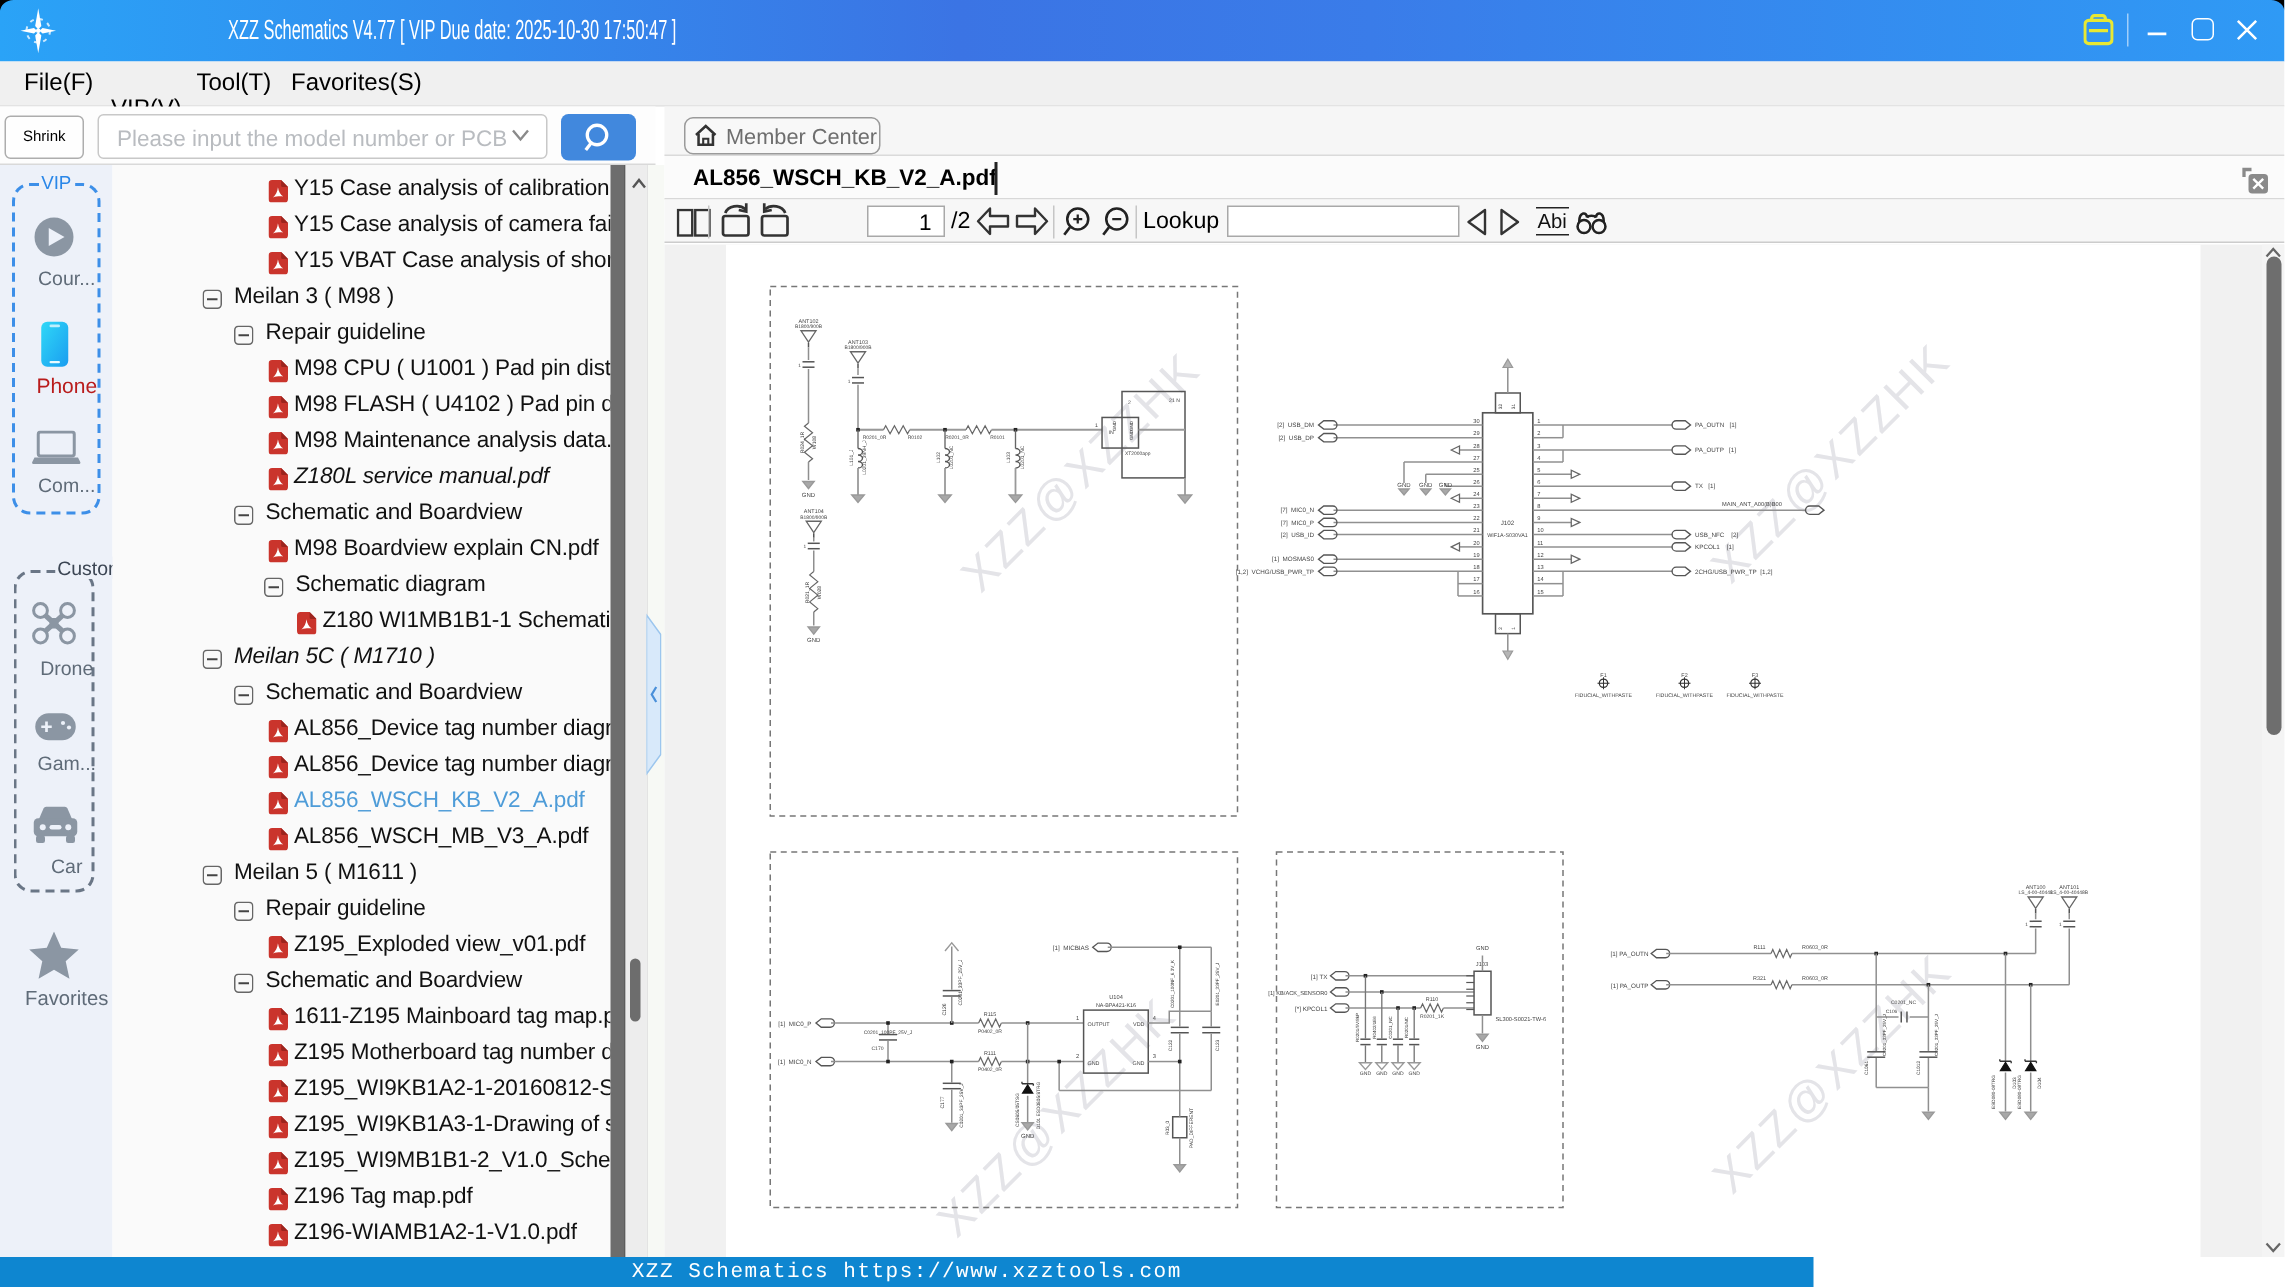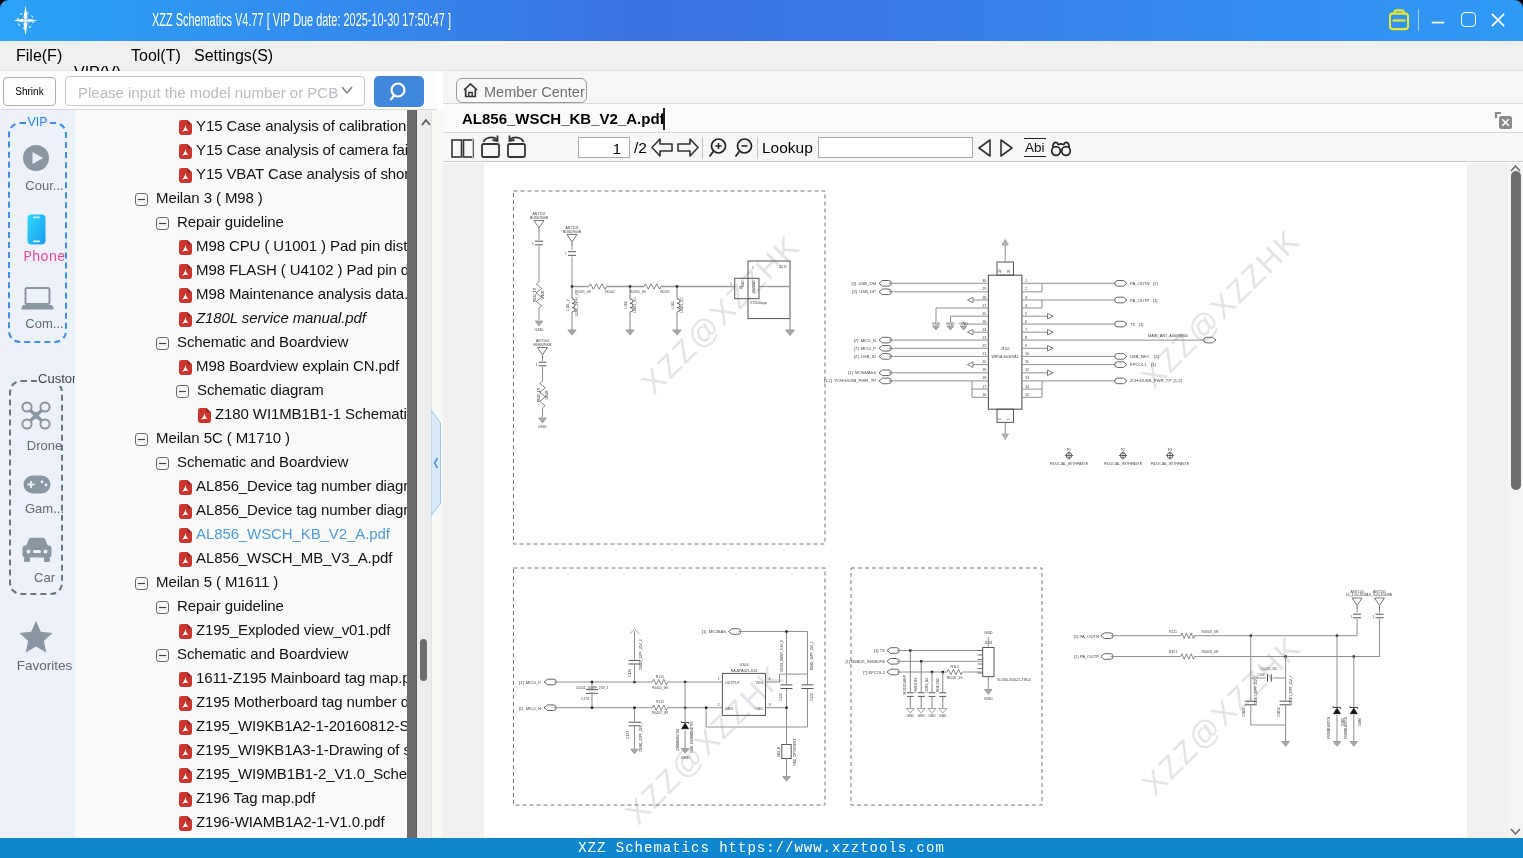--- a/index.html
+++ b/index.html
@@ -75,21 +75,21 @@
     </svg>
   <div class="abs" id="btnmax"></div>
   <svg class="abs" style="left:1490px;top:12px;width:16px;height:16px;" viewBox="0 0 17 17">
     <path d="M2 2 L15 15 M15 2 L2 15" stroke="#fff" stroke-width="1.8"></path>
   </svg>
 
   <div class="abs" id="menubar"></div>
   <div class="menuitem" style="left:16px;top:47px;">File(F)</div>
   <div class="menuitem" style="left:74px;top:31px;margin-top:33px;">VIP(V)</div>
   <div class="menuitem" style="left:131px;top:47px;">Tool(T)</div>
-  <div class="menuitem" style="left:194px;top:47px;">Settings(S)</div>
+  <div class="menuitem" style="left:194px;top:47px;">Favorites(S)</div>
 
   <div class="abs" id="lefttool"></div>
   <div class="abs" id="shrinkbtn">Shrink</div>
   <div class="abs" id="searchbox"></div>
   <div class="abs" id="searchph">Please input the model number or PCB</div>
   <svg class="abs" id="searchchev" viewBox="0 0 12 12">
       <path d="M1 3 L6 9 L11 3" fill="none" stroke="#8a8a8a" stroke-width="1.6"></path>
     </svg>
   <div class="abs" id="searchbtn"></div>
   <svg class="abs" style="left:386px;top:81px;width:26px;height:22px;" viewBox="0 0 26 22">
@@ -114,21 +114,21 @@
       <defs>
           <linearGradient id="phg" x1="0" y1="0" x2="1" y2="1">
         <stop offset="0" stop-color="#2fd8f7"></stop>
             <stop offset="1" stop-color="#1a9df0"></stop>
           </linearGradient>
         </defs>
       <rect x="0.5" y="0.5" width="18" height="30" rx="4" fill="url(#phg)"></rect>
       <rect x="6" y="2.4" width="7" height="1.8" rx="0.9" fill="#bdeffc"></rect>
       <rect x="6" y="26.6" width="7" height="1.6" rx="0.8" fill="#e8fbff"></rect>
     </svg>
-    <div class="sidetext" style="top:139px;color:#ec4899;font-size:14px;font-family:Liberation Mono, monospace;">Phone</div>
+    <div class="sidetext" style="top:139px;color:#b91c1c;font-size:14px;">Phone</div>
 
     <svg class="sideicon" style="left:21px;top:177px;width:33px;height:23px;" viewBox="0 0 33 23">
       <rect x="4.5" y="1" width="24" height="16" rx="1.5" fill="none" stroke="#8b96a3" stroke-width="2"></rect>
       <path d="M2 18 h29 l1.5 3 a1 1 0 0 1 -1 1.4 h-30 a1 1 0 0 1 -1-1.4 Z" fill="#8b96a3"></path>
     </svg>
     <div class="sidetext" style="top:206px;">Com...</div>
 
     <svg class="sideicon" style="left:21px;top:291px;width:30px;height:29px;" viewBox="0 0 30 29">
       <g stroke="#8b96a3" stroke-width="2" fill="none">
         <circle cx="6" cy="6" r="4.6"></circle>
@@ -238,21 +238,21 @@
     <svg class="pdfi" style="left:123px;top:298px;" width="13" height="15" viewBox="0 0 13 15">
         <path d="M0 2.4 A2.4 2.4 0 0 1 2.4 0 H8.4 L13 4.6 V12.6 A2.4 2.4 0 0 1 10.6 15 H2.4 A2.4 2.4 0 0 1 0 12.6 Z" fill="#ca342c"></path>
         <path d="M8.4 0 L13 4.6 H9.4 A1 1 0 0 1 8.4 3.6 Z" fill="#9c241e"></path>
         <path d="M3 11.6 C4.7 10.2 6 7.8 6.3 4.8 C6.7 7.6 7.9 9.9 9.9 11 C7.9 10.7 5 10.9 3 11.6 Z" fill="#fff"></path>
       </svg>
     <div class="trow" style="left:140px;top:295px;">Z180 WI1MB1B1-1 Schematic dia</div>
     <svg class="minb" style="left:60px;top:323px;" width="13" height="13" viewBox="0 0 13 13">
         <rect x="0.5" y="0.5" width="12" height="12" rx="2.6" fill="#f9f9f9" stroke="#666"></rect>
         <line x1="3" y1="6.5" x2="10" y2="6.5" stroke="#444" stroke-width="1.2"></line>
       </svg>
-    <div class="trow" style="left:81px;top:319px;">Meilan 5C ( M1710 )</div>
+    <div class="trow" style="left:81px;top:319px;font-style:italic;">Meilan 5C ( M1710 )</div>
     <svg class="minb" style="left:81px;top:347px;" width="13" height="13" viewBox="0 0 13 13">
         <rect x="0.5" y="0.5" width="12" height="12" rx="2.6" fill="#f9f9f9" stroke="#666"></rect>
         <line x1="3" y1="6.5" x2="10" y2="6.5" stroke="#444" stroke-width="1.2"></line>
       </svg>
     <div class="trow" style="left:102px;top:343px;">Schematic and Boardview</div>
     <svg class="pdfi" style="left:104px;top:370px;" width="13" height="15" viewBox="0 0 13 15">
         <path d="M0 2.4 A2.4 2.4 0 0 1 2.4 0 H8.4 L13 4.6 V12.6 A2.4 2.4 0 0 1 10.6 15 H2.4 A2.4 2.4 0 0 1 0 12.6 Z" fill="#ca342c"></path>
         <path d="M8.4 0 L13 4.6 H9.4 A1 1 0 0 1 8.4 3.6 Z" fill="#9c241e"></path>
         <path d="M3 11.6 C4.7 10.2 6 7.8 6.3 4.8 C6.7 7.6 7.9 9.9 9.9 11 C7.9 10.7 5 10.9 3 11.6 Z" fill="#fff"></path>
       </svg>
@@ -875,14 +875,14 @@
       </svg></div>
   <div class="abs" style="left:1508px;top:163px;width:15px;height:675px;background:#f4f4f4;"></div>
   <svg class="abs" style="left:1509px;top:163px;width:13px;height:11px;" viewBox="0 0 13 11">
       <path d="M2 8 L6.5 3 L11 8" fill="none" stroke="#666" stroke-width="1.5"></path>
     </svg>
   <div class="abs" style="left:1511px;top:171px;width:10px;height:319px;background:#6e6e6e;border-radius:5px;"></div>
   <svg class="abs" style="left:1509px;top:826px;width:13px;height:11px;" viewBox="0 0 13 11">
       <path d="M2 3 L6.5 8 L11 3" fill="none" stroke="#666" stroke-width="1.5"></path>
     </svg>
 
-  <div class="abs" id="statusbar" style="left:0;top:838px;width:1523px;height:20px;background:#0e86d0;color:#fff;font-family:'Liberation Mono',monospace;font-size:14px;text-align:center;line-height:20px;letter-spacing:1px;">XZZ Schematics https://www.xzztools.com</div>
+  <div class="abs" id="statusbar" style="left:0;top:838px;width:1209px;height:20px;background:#0e86d0;color:#fff;font-family:'Liberation Mono',monospace;font-size:14px;text-align:center;line-height:20px;letter-spacing:1px;">XZZ Schematics https://www.xzztools.com</div>
 </div>
 
 </body></html>

